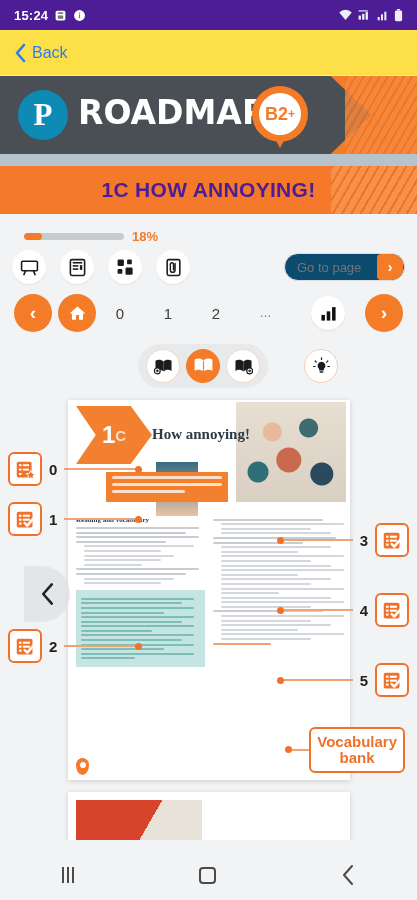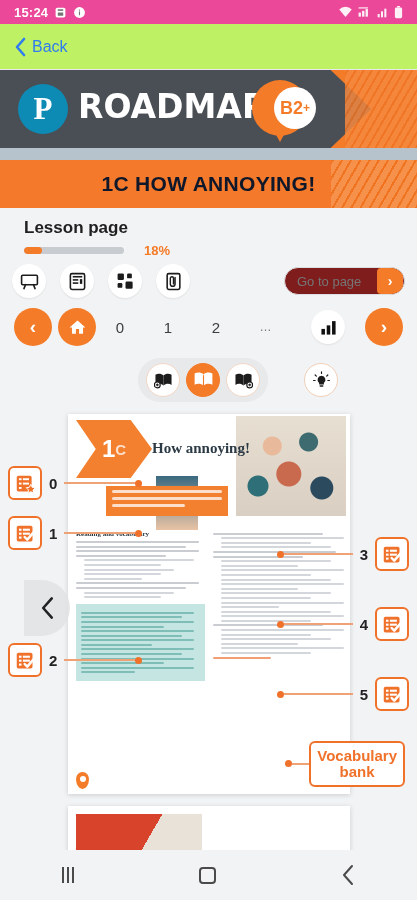--- a/index.html
+++ b/index.html
@@ -6,31 +6,31 @@
   html, body {
     width: 417px; height: 900px;
     font-family: "Liberation Sans", sans-serif;
     background: #f2f3f4;
     overflow: hidden;
   }
   .phone { position: relative; width: 417px; height: 900px; background: #f2f3f4; }
 
   
   .statusbar {
-    height: 24px; background: #ec4899; color: #fff;
+    height: 30px; background: #4c1d95; color: #fff;
     display: flex; align-items: center; padding: 0 14px;
     font-size: 13px; font-weight: 600; letter-spacing: .2px;
   }
   .sb-left { display: flex; align-items: center; gap: 6px; }
   .sb-right { margin-left: auto; display: flex; align-items: center; gap: 5px; opacity: .92; }
   .sb-ico { display: inline-flex; }
 
   
   .navbar {
-    height: 46px; background: #bef264; display: flex; align-items: center;
+    height: 46px; background: #fde047; display: flex; align-items: center;
     position: relative; border-bottom: 1px solid #e7e8ea;
   }
   .back-btn {
     display: flex; align-items: center; gap: 6px; padding-left: 14px;
     color: #2f7bf0; font-size: 16px; font-weight: 500; cursor: pointer;
   }
   .nav-title {
     position: absolute; left: 0; right: 0; text-align: center;
     font-size: 17px; font-weight: 700; color: #1b1b1b; pointer-events: none;
   }
@@ -64,62 +64,62 @@
   }
   .level-pin .pin-bg {
     position: absolute; inset: 0; background: #f47b28; border-radius: 50% 50% 50% 50%;
   }
   .level-pin .pin-tail {
     position: absolute; left: 50%; top: 42px; width: 0; height: 0; transform: translateX(-50%);
     border-left: 11px solid transparent; border-right: 11px solid transparent;
     border-top: 20px solid #f47b28;
   }
   .level-pin .pin-inner {
-    position: absolute; left: 22px; top: 7px; width: 42px; height: 42px;
+    position: absolute; left: 7px; top: 7px; width: 42px; height: 42px;
     border-radius: 50%; background: #fff; color: #f47b28;
     display: flex; align-items: center; justify-content: center;
     font-size: 18px; font-weight: 800;
   }
   .banner-strip { width: 100%; height: 12px; background: #b6c2cc; position: relative; }
   .unit-bar {
     position: relative; width: 100%; height: 48px; background: #f4792a;
     display: flex; align-items: center; justify-content: center; overflow: hidden;
   }
   .unit-bar .hatch2 {
     position: absolute; right: 0; top: 0; width: 86px; height: 100%;
     background: repeating-linear-gradient(-60deg,#f0731f 0 2px,#f6914c 2px 8px);
   }
   .unit-title {
-    position: relative; color: #0f172a; font-size: 21px; font-weight: 800; letter-spacing: .3px;
+    position: relative; color: #4c1d95; font-size: 21px; font-weight: 800; letter-spacing: .3px;
   }
 
   
   .lesson-row { display: flex; align-items: center; padding: 10px 0 4px 14px; }
   .toc-circle {
     width: 44px; height: 44px; border-radius: 50%; background: #f47b28; color: #fff;
     display: flex; align-items: center; justify-content: center;
     font-size: 11px; font-weight: 700; flex: 0 0 auto;
   }
   .lesson-meta { margin-left: 10px; }
   .lesson-name { font-size: 17px; font-weight: 700; color: #202020; }
-  .prog-wrap { display: flex; align-items: center; gap: 20px; margin-top: 5px; }
+  .prog-wrap { display: flex; align-items: center; gap: 8px; margin-top: 5px; }
   .prog-track { width: 100px; height: 7px; border-radius: 4px; background: #c8ccd0; overflow: hidden; }
   .prog-fill { height: 100%; border-radius: 4px; background: #f47b28; }
   .prog-pct { font-size: 13px; font-weight: 700; color: #f47b28; }
 
   
   .toolrow { display: flex; align-items: center; padding: 2px 12px 4px 12px; }
   .circ-ico {
     width: 34px; height: 34px; border-radius: 50%; background: #fff;
     display: flex; align-items: center; justify-content: center;
     margin-right: 14px; box-shadow: 0 1px 2px rgba(0,0,0,.08);
   }
   .gotopage {
     margin-left: auto; display: flex; align-items: center;
-    background: #7f1d1d; border: 1px solid #dcdfe2; border-radius: 16px;
+    background: #0c4a6e; border: 1px solid #dcdfe2; border-radius: 16px;
     height: 28px; padding-left: 12px; overflow: hidden;
   }
   .gotopage input {
     border: 0; outline: 0; width: 78px; font-size: 13px; color: #9aa0a6;
     background: transparent; font-family: "Liberation Sans", sans-serif;
   }
   .goto-arrow {
     width: 26px; height: 26px; background: #f47b28; color: #fff; border-radius: 4px;
     display: flex; align-items: center; justify-content: center; font-size: 14px; font-weight: 700;
     margin: 0 1px 0 2px;
@@ -339,21 +339,20 @@
     </div>
   </div>
   <div class="banner-strip"></div>
   <div class="unit-bar">
     <div class="hatch2"></div>
     <div class="unit-title">1C HOW ANNOYING!</div>
   </div>
 
   <div class="lesson-row">
     <div class="lesson-meta">
-      <div class="lesson-name">Lesson page</div>
       <div class="prog-wrap">
         <div class="prog-track">
           <div class="prog-fill" id="progfill" style="width: 18%;"></div>
         </div>
         <div class="prog-pct">18%</div>
       </div>
     </div>
   </div>
 
   <div class="toolrow">

